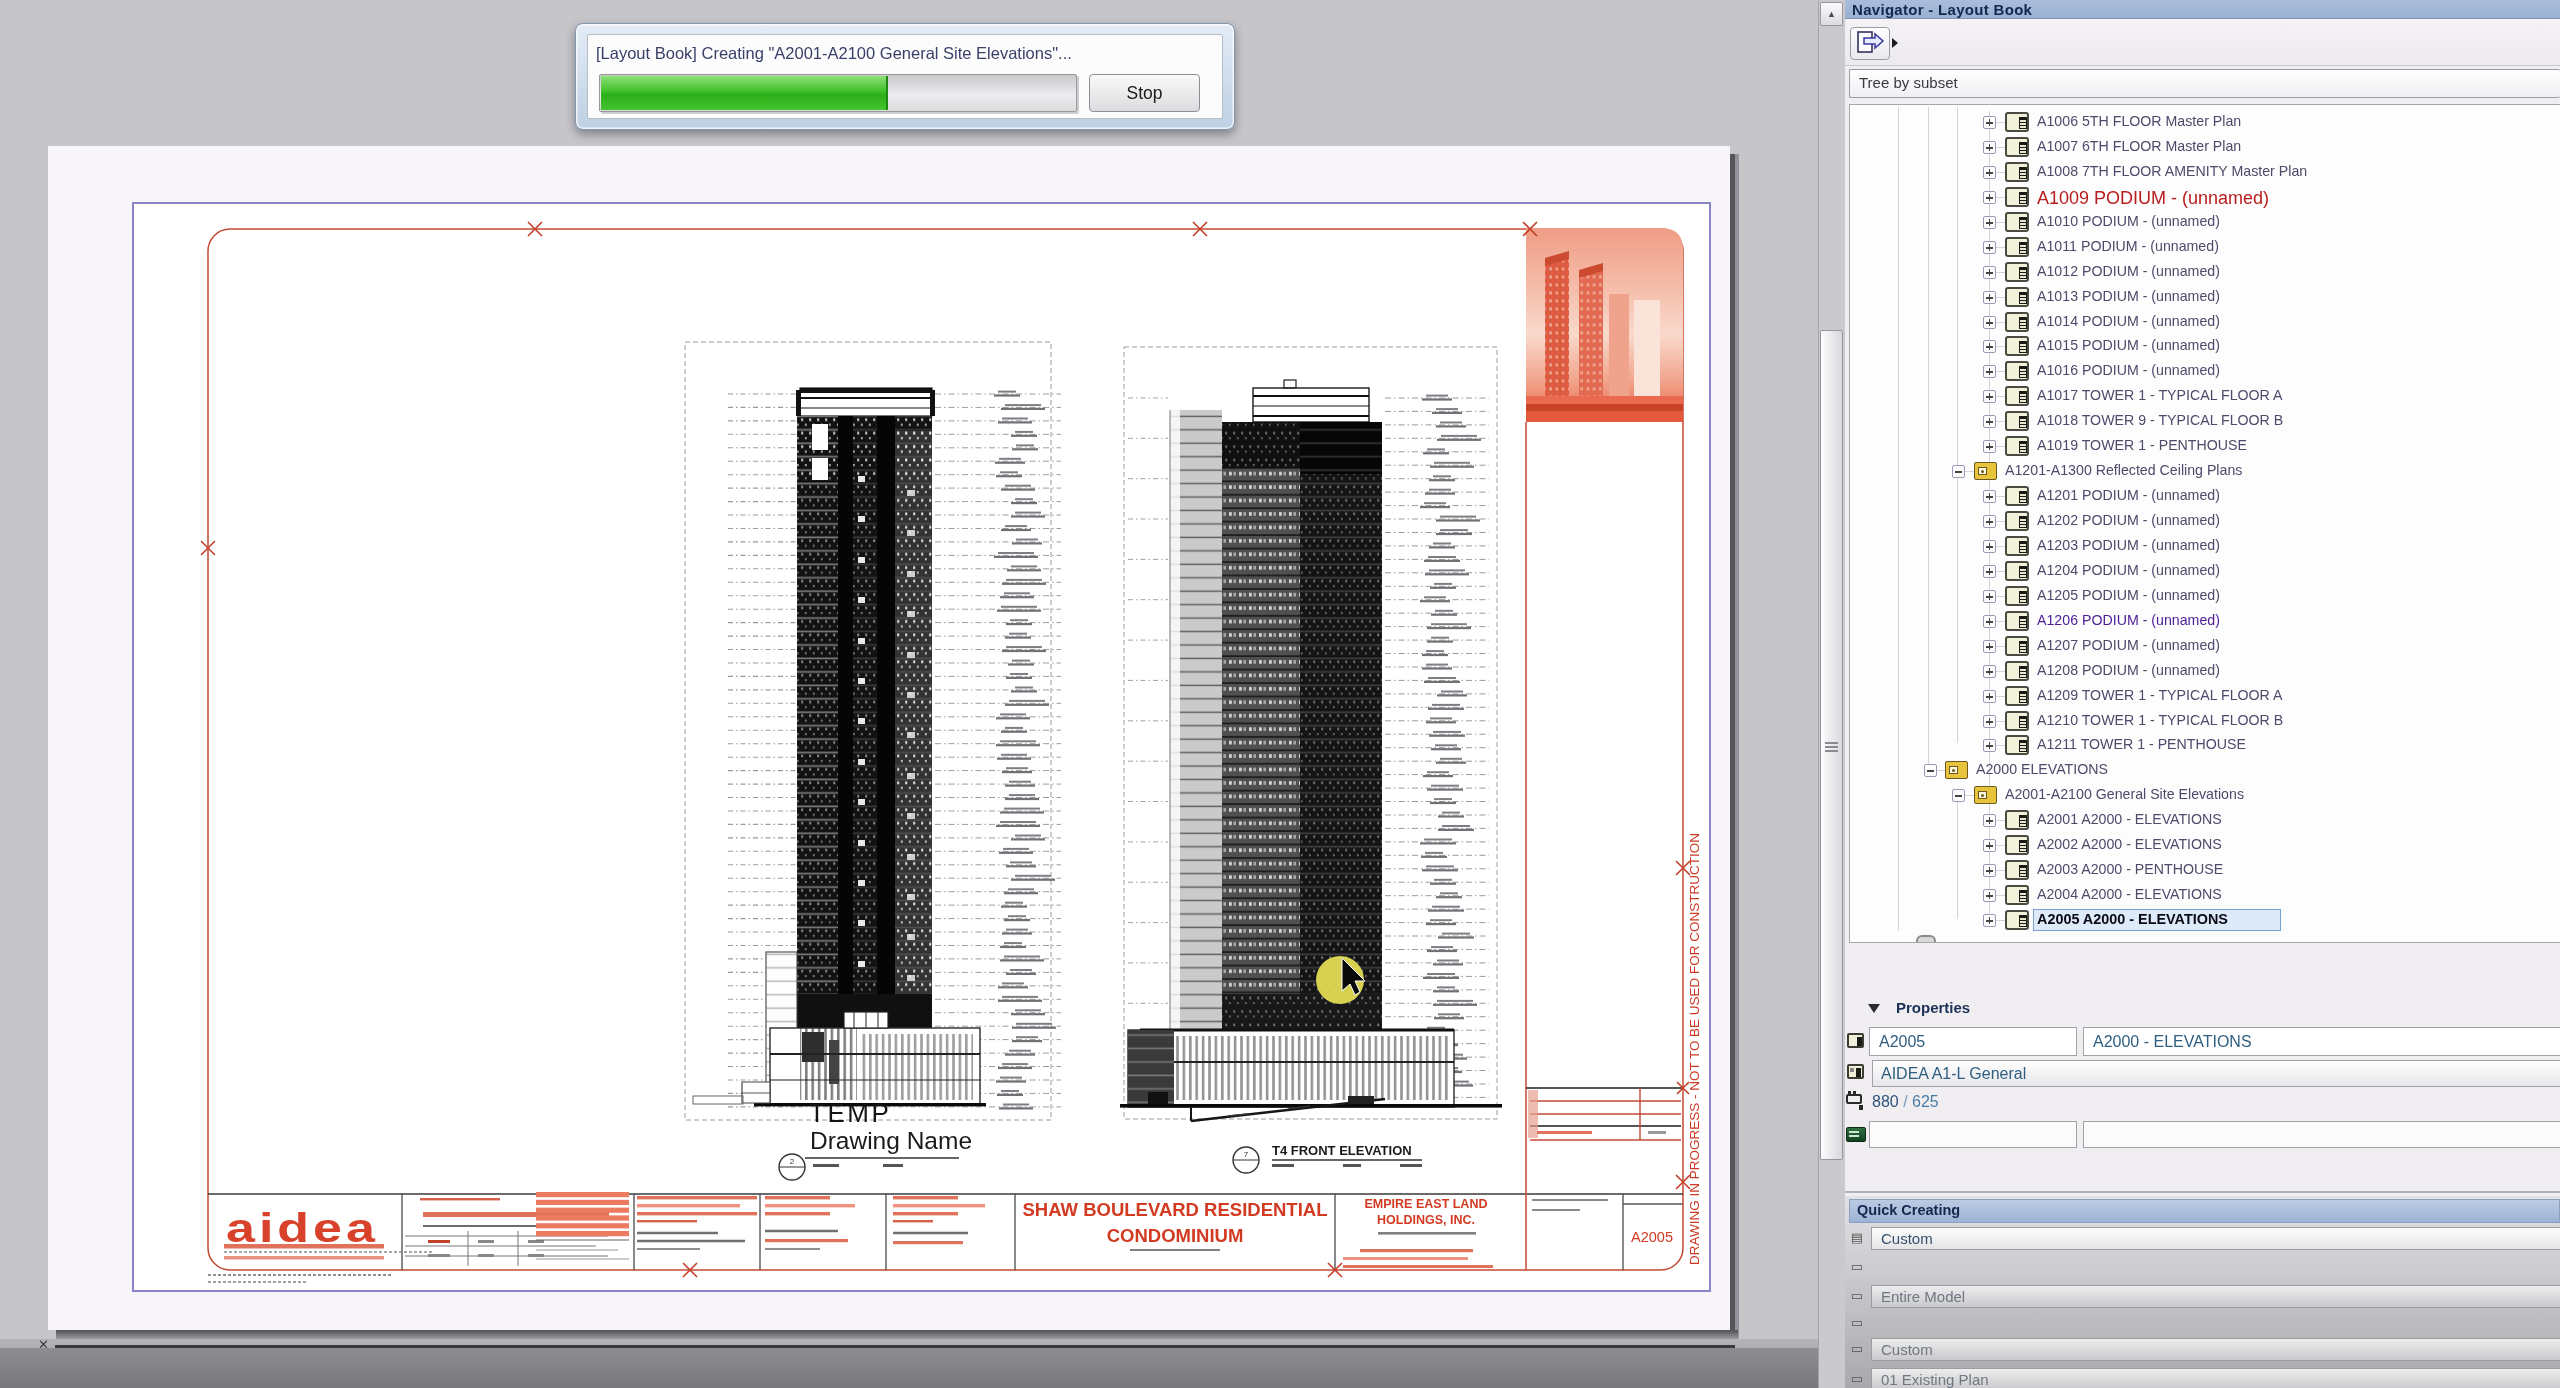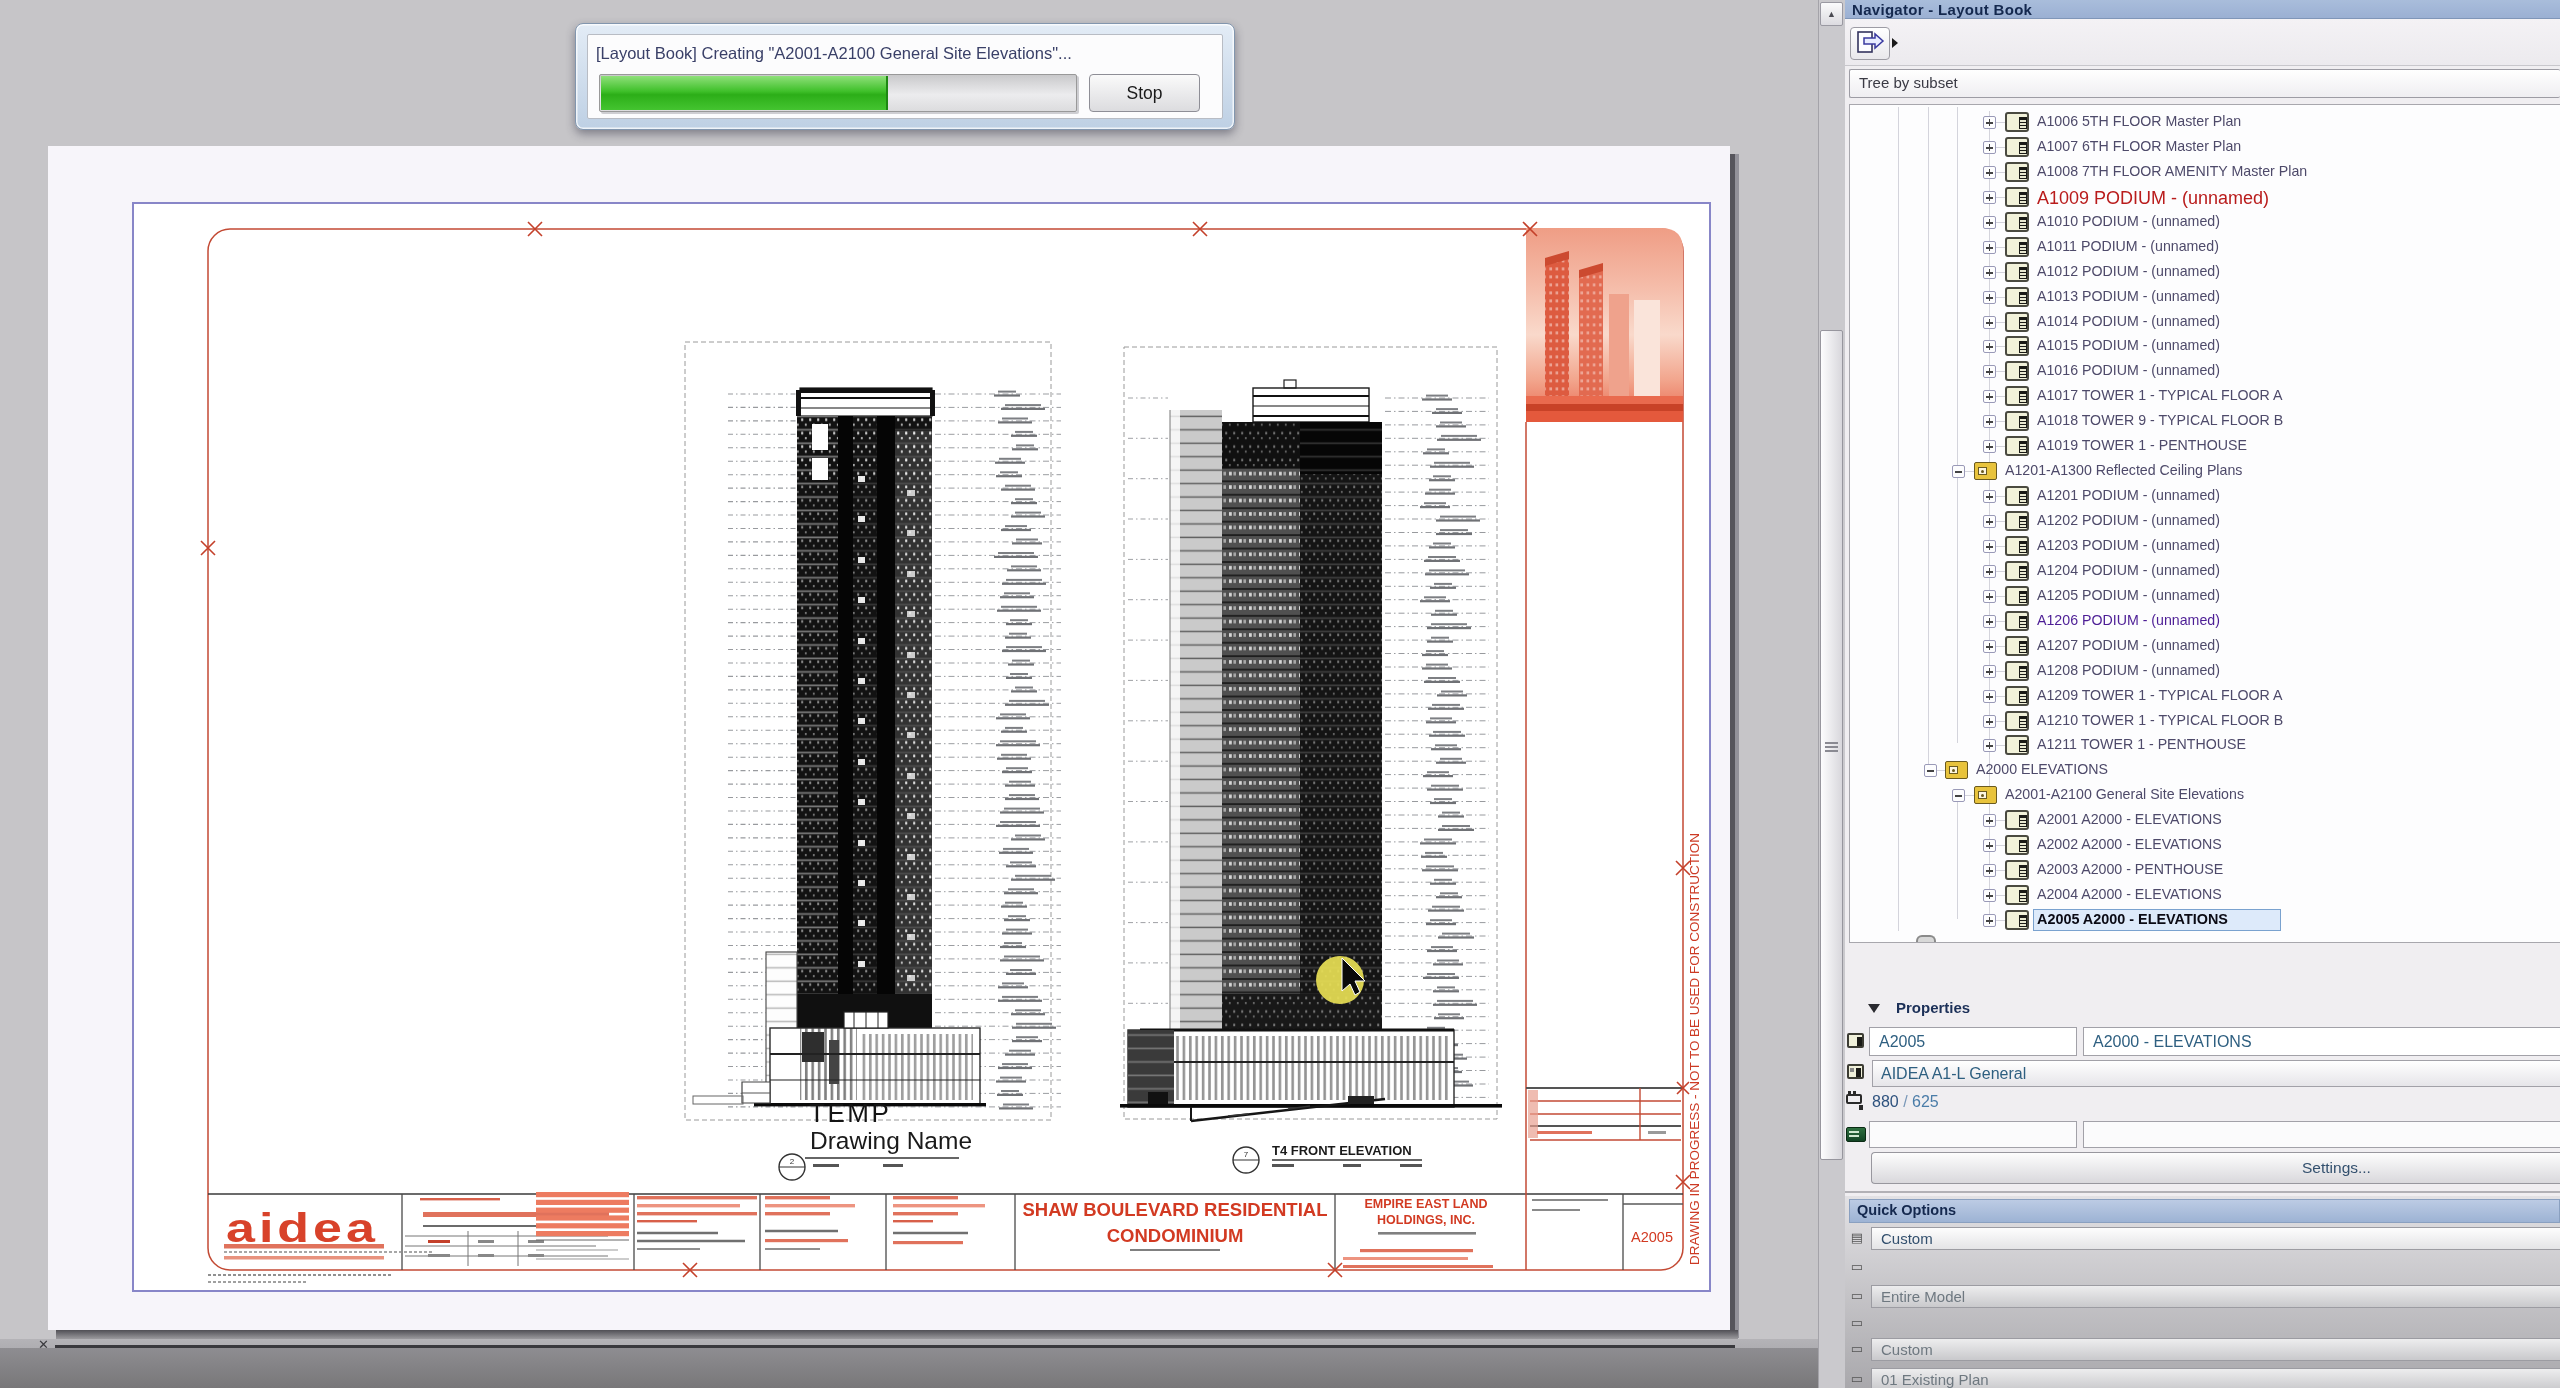--- a/index.html
+++ b/index.html
@@ -1107,28 +1107,25 @@
   <div class="abs" style="left:1px;top:1094px;width:18px;height:16px">
     <div class="abs" style="left:0;top:0;width:16px;height:10px;border:2px solid #2a2a2a;border-radius:2px"></div>
     <div class="abs" style="left:2px;top:-3px;width:2.5px;height:4px;background:#2a2a2a;box-shadow:5px 0 0 #2a2a2a"></div>
     <div class="abs" style="left:13px;top:11px;width:4px;height:5px;background:#2a2a2a"></div>
   </div>
   <div class="abs" style="left:24px;top:1121px;width:208px;height:27px;background:#fbfbfc;border:1px solid #a2a1a8"></div>
   <div class="abs" style="left:238px;top:1121px;right:0;height:27px;background:#fbfbfc;border:1px solid #a2a1a8;border-right:none"></div>
   <div class="abs" style="left:1px;top:1127px;width:20px;height:15px;background:linear-gradient(#2e7040,#124424);border:1px solid #0a2a14;border-radius:2px">
       <div class="abs" style="left:2px;top:3px;width:10px;height:2px;background:#cfe8d0;box-shadow:0 4px 0 #cfe8d0"></div>
     </div>
-  <div class="abs" style="left:26px;top:1152px;right:0;height:32px;background:linear-gradient(#fdfdfd,#d9d8dc);border:1px solid #98979e;border-right:none;border-radius:4px 0 0 4px">
-    <div class="abs" style="left:430px;top:6px;font-size:15.5px;color:#33506e">Settings...</div>
-  </div>
   <div class="abs" style="left:0;top:1191px;width:715px;height:2px;background:#b2b1b6"></div>
 
   <div class="abs" style="left:0;top:1196px;width:715px;height:192px;background:linear-gradient(#e2e1e4,#a9a8ac)"></div>
   <div class="abs" style="left:4px;top:1199px;width:711px;height:24px;background:linear-gradient(#bccbe4,#9db3d4);border:1px solid #8aa0c0">
-    <div class="abs" style="left:7px;top:2px;font-size:14.5px;font-weight:700;color:#14284e">Quick Options</div>
+    <div class="abs" style="left:7px;top:2px;font-size:14.5px;font-weight:700;color:#14284e">Quick Creating</div>
   </div>
 <div style="position:absolute;left:26px;top:1227px;right:0;height:23px;background:linear-gradient(#fdfdfd,#e4e4e6);border:1px solid #9c9ca2;border-right:none;color:#33506e;font-size:15px;line-height:22px;padding-left:9px">Custom</div>
 <div class="qicon" style="top:1230px">▤</div>
 <div class="qicon" style="top:1259px">▭</div>
 <div style="position:absolute;left:26px;top:1285px;right:0;height:23px;background:linear-gradient(#ededee,#c9c9cc);border:1px solid #9c9ca2;border-right:none;color:#6e7880;font-size:15px;line-height:22px;padding-left:9px">Entire Model</div>
 <div class="qicon" style="top:1288px">▭</div>
 <div class="qicon" style="top:1315px">▭</div>
 <div style="position:absolute;left:26px;top:1338px;right:0;height:23px;background:linear-gradient(#ededee,#c9c9cc);border:1px solid #9c9ca2;border-right:none;color:#6e7880;font-size:15px;line-height:22px;padding-left:9px">Custom</div>
 <div class="qicon" style="top:1341px">▭</div>
 <div style="position:absolute;left:26px;top:1368px;right:0;height:23px;background:linear-gradient(#ededee,#c9c9cc);border:1px solid #9c9ca2;border-right:none;color:#6e7880;font-size:15px;line-height:22px;padding-left:9px">01 Existing Plan</div>

